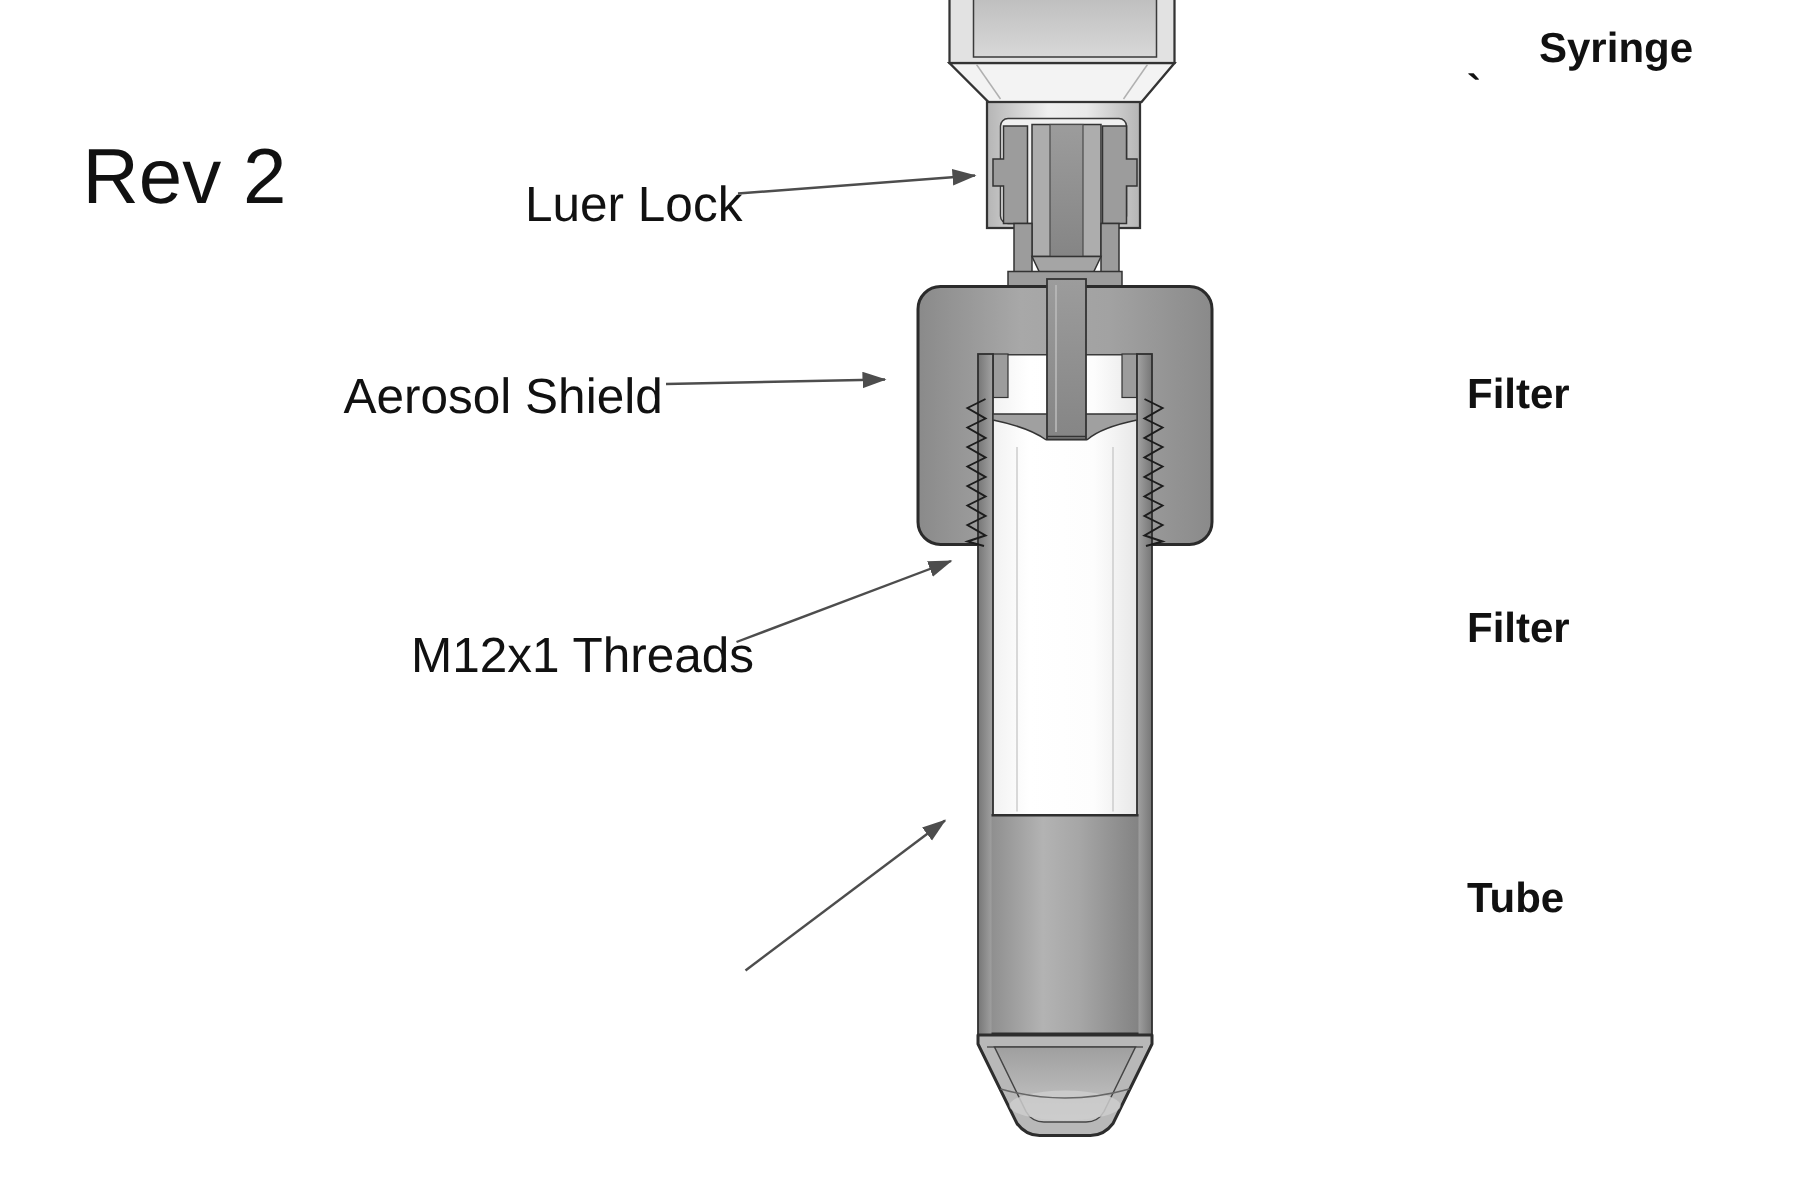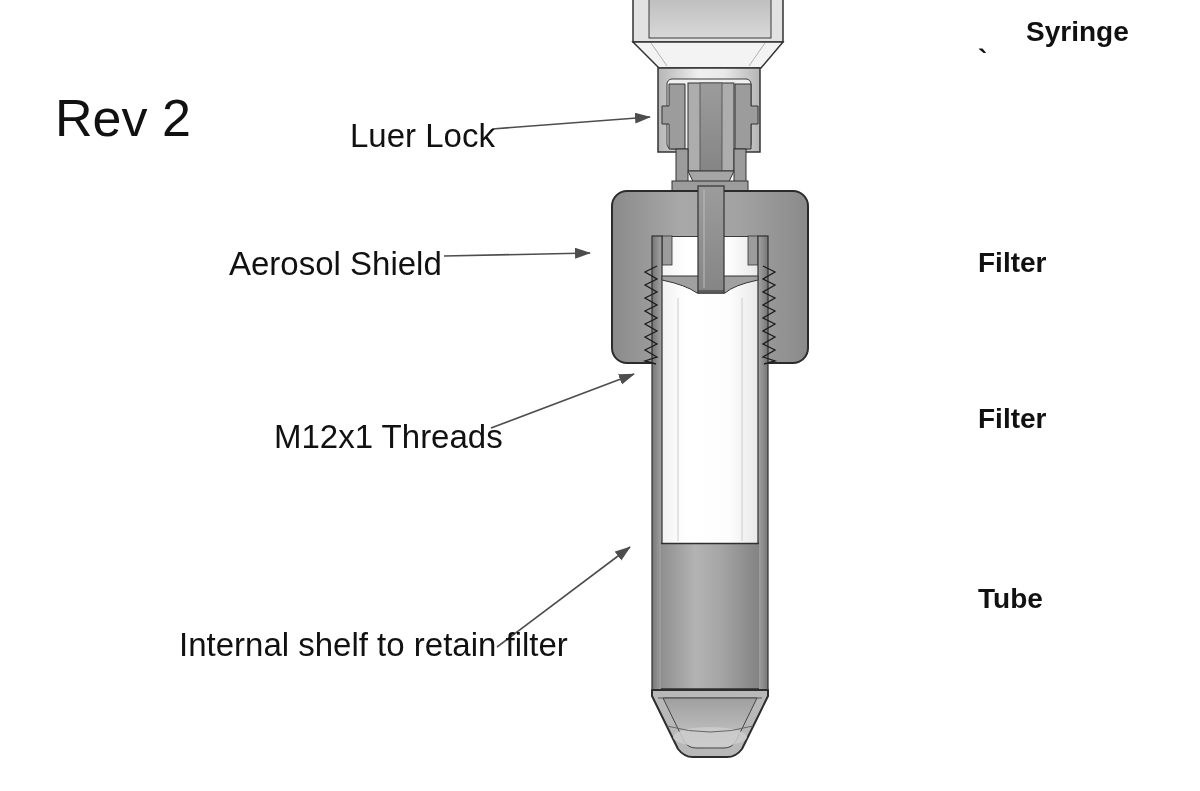--- a/index.html
+++ b/index.html
@@ -155,21 +155,20 @@
   </svg>
 
   <div class="lbl rev-title" style="left:55px;top:90px;">Rev 2</div>
 
   <div class="lbl callout" style="left:350px;top:118px;">Luer Lock</div>
 
   <div class="lbl callout" style="left:229px;top:246px;">Aerosol Shield</div>
 
   <div class="lbl callout" style="left:274px;top:419px;">M12x1 Threads</div>
 
-  <div class="lbl callout" style="left:179px;top:627px;">Internal shelf to retain filter</div>
 
   <div class="lbl part-label" style="left:978px;top:17px;margin-left:48px;">Syringe</div>
 
   <div class="lbl part-label" style="left:978px;top:45px;">`</div>
 
   <div class="lbl part-label" style="left:978px;top:248px;">Filter</div>
 
   <div class="lbl part-label" style="left:978px;top:404px;">Filter</div>
 
   <div class="lbl part-label" style="left:978px;top:584px;text-align:right;">Tube</div>

